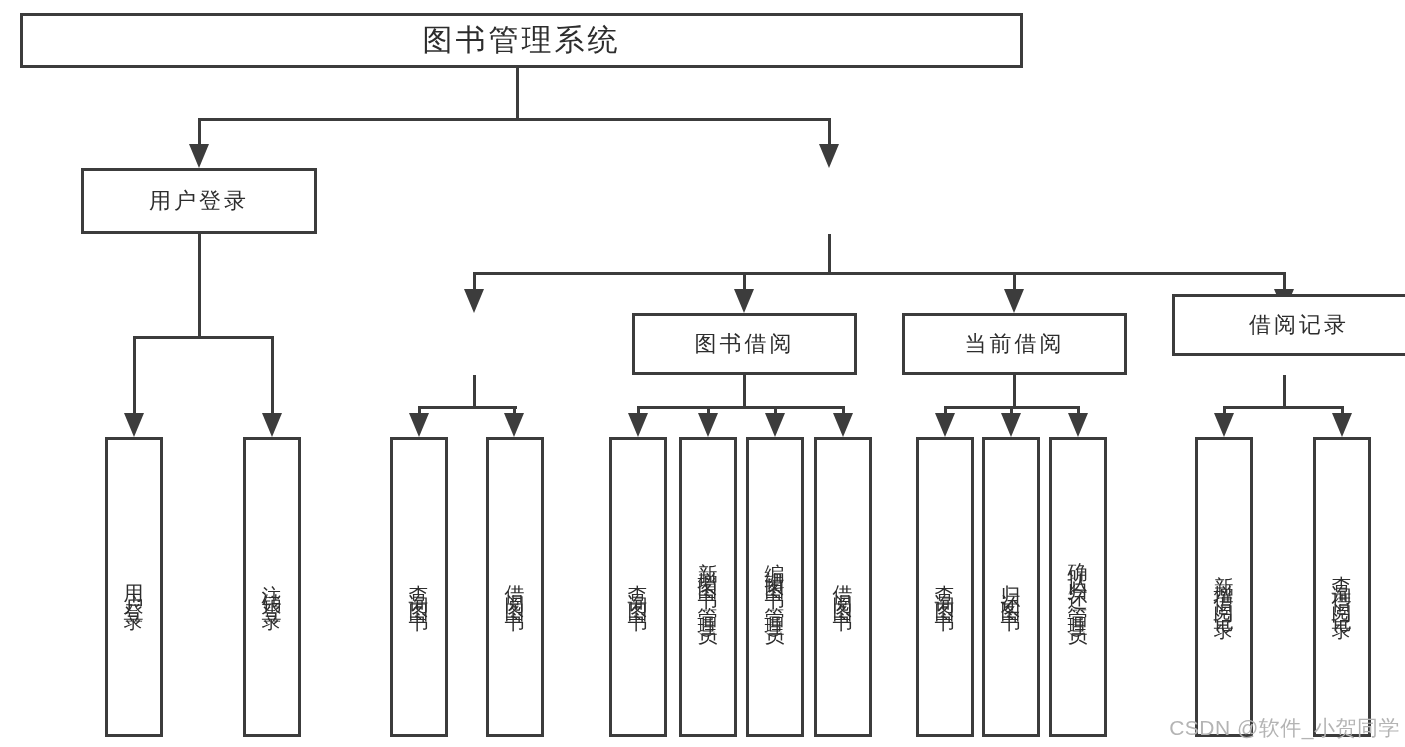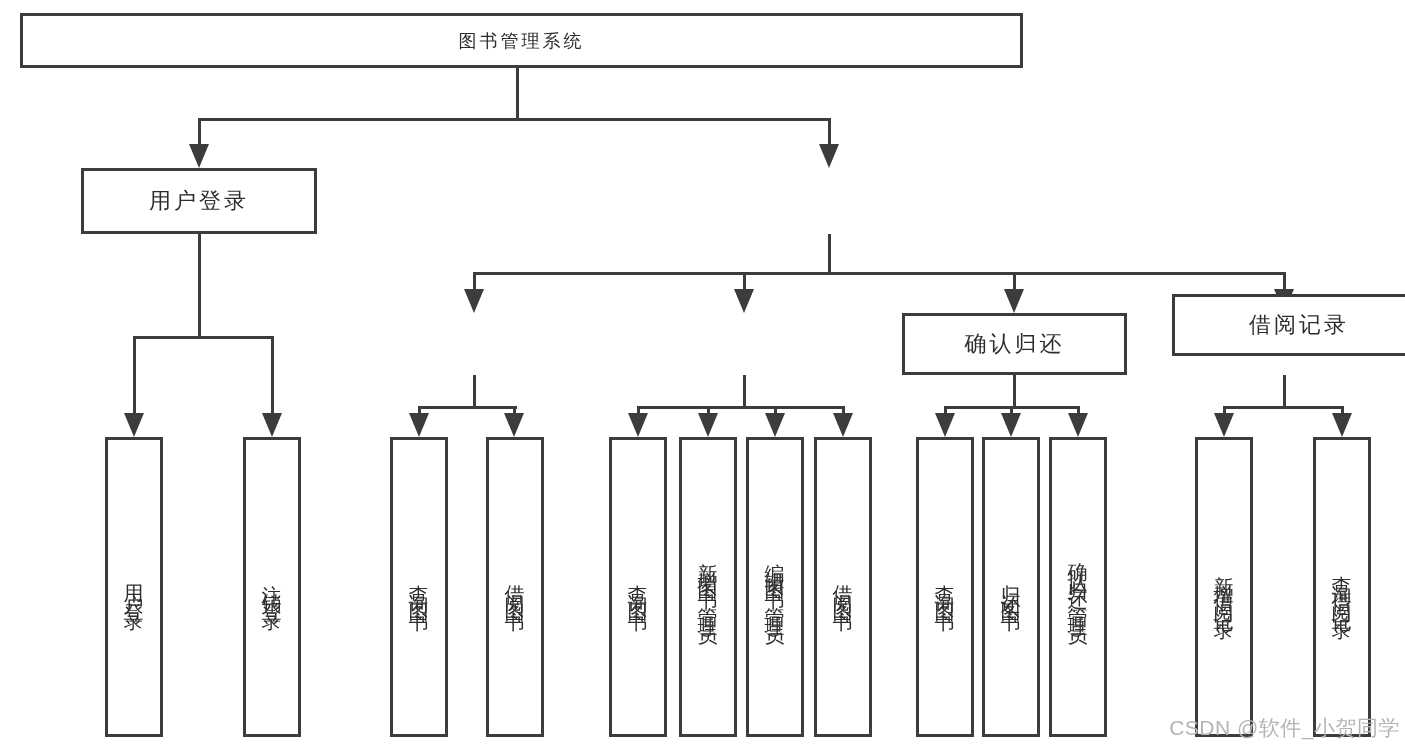--- a/index.html
+++ b/index.html
@@ -12,21 +12,21 @@
   }
   .box{
     position:absolute;
     box-sizing:border-box;
     border:3px solid #3c3c3c;
     background:#ffffff;
     display:flex;align-items:center;justify-content:center;
     color:#2d2d2d;
   }
   .box.h-label{font-size:22px;letter-spacing:3px;}
-  .box.root-box{font-size:18px;letter-spacing:3px;}
+  .box.root-box{font-size:30px;letter-spacing:3px;}
   .box.leaf{border-width:3px;}
   .leaf .vtext{
     writing-mode:vertical-rl;
     font-size:20px;
     letter-spacing:9px;
     line-height:1;
     white-space:nowrap;
     color:#2d2d2d;
   }
   .line{position:absolute;background:#3c3c3c;}
@@ -76,22 +76,25 @@
   <div class="line" style="left:473px;top:272px;width:813px;height:3px;"></div>
   <div class="line" style="left:473px;top:272px;width:3px;height:20px;"></div>
   <div class="arrow" style="left:464px;top:289px;"></div>
   <div class="line" style="left:743px;top:272px;width:3px;height:20px;"></div>
   <div class="arrow" style="left:734px;top:289px;"></div>
   <div class="line" style="left:1013px;top:272px;width:3px;height:20px;"></div>
   <div class="arrow" style="left:1004px;top:289px;"></div>
   <div class="line" style="left:1283px;top:272px;width:3px;height:20px;"></div>
   <div class="arrow" style="left:1274px;top:289px;"></div>
 
+  <div class="box h-label" style="left:632px;top:313px;width:225px;height:62px;">
+    <span>图书借阅</span>
+  </div>
   <div class="box h-label" style="left:902px;top:313px;width:225px;height:62px;">
-    <span>确认归还</span>
+    <span>当前借阅</span>
   </div>
   <div class="box h-label" style="left:1172px;top:294px;width:254px;height:62px;">
     <span>借阅记录</span>
   </div>
 
   <div class="line" style="left:473px;top:375px;width:3px;height:33px;"></div>
   <div class="line" style="left:418px;top:406px;width:99px;height:3px;"></div>
   <div class="line" style="left:418px;top:406px;width:3px;height:10px;"></div>
   <div class="arrow" style="left:409px;top:413px;"></div>
   <div class="line" style="left:513px;top:406px;width:3px;height:10px;"></div>

